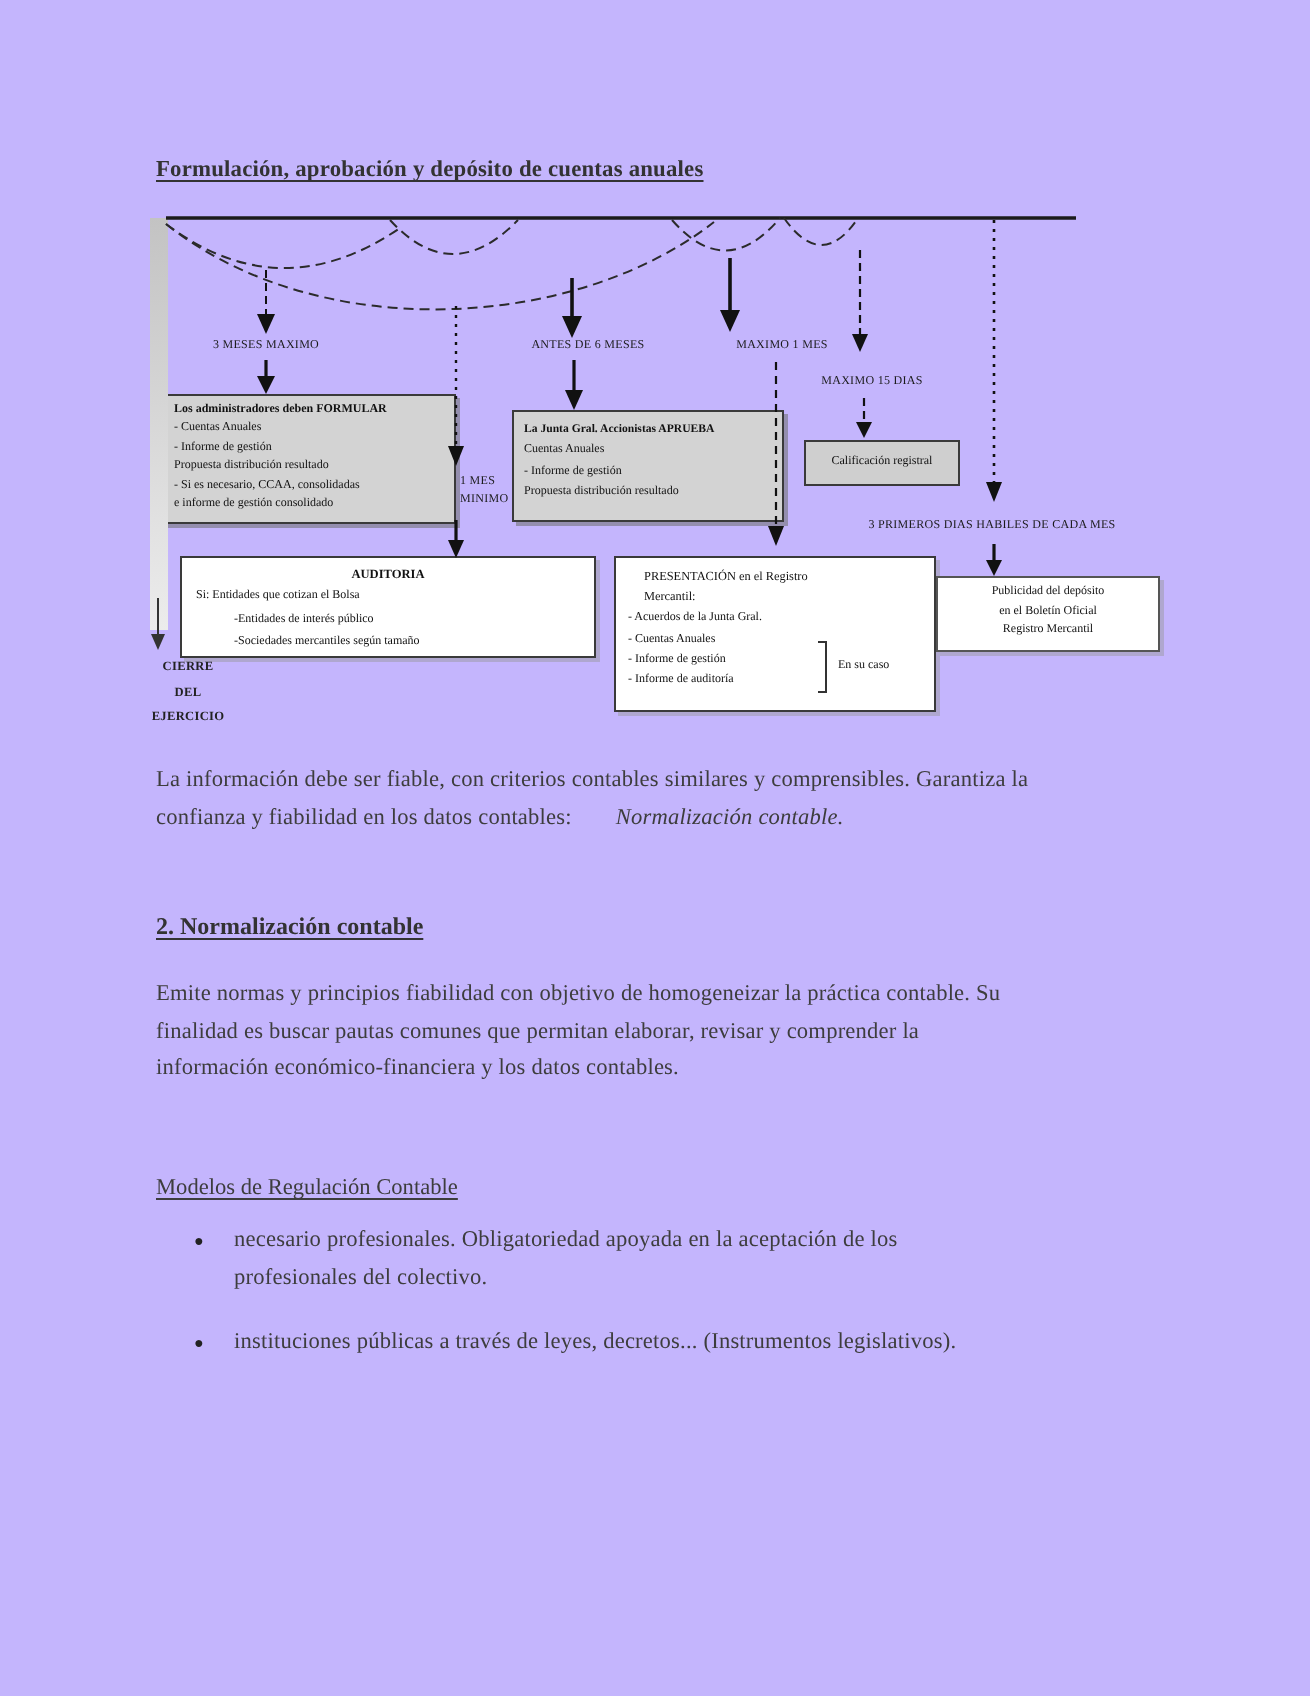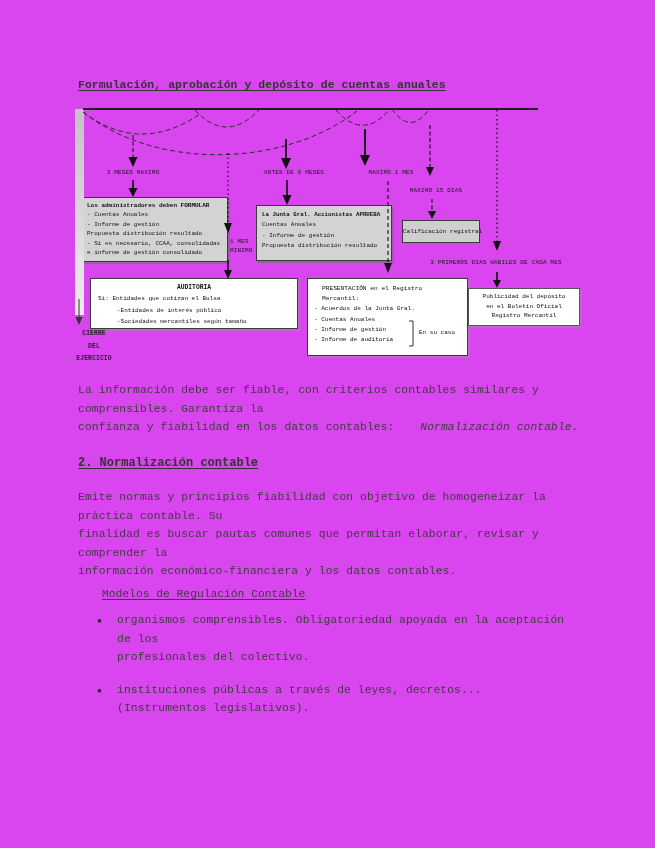--- a/index.html
+++ b/index.html
@@ -1,26 +1,26 @@
 <!DOCTYPE html>
 <html><head>
 <meta charset="utf-8">
 <style>
   html,body{margin:0;padding:0;background:#fff;}
-  .page{position:relative;width:655px;height:848px;background:#d946ef;overflow:hidden;
-        font-family:Liberation Mono, monospace;color:#3f3f3f;}
+  .page{position:relative;width:655px;height:848px;background:#c4b5fd;overflow:hidden;
+        font-family:Liberation Serif, serif;color:#3f3f3f;}
   .abs{position:absolute;}
   .doc-title{left:78px;top:79px;font-size:11.4px;font-weight:600;color:#333;
              text-decoration:underline;text-underline-offset:2px;letter-spacing:.1px;}
   .para{font-size:11.3px;line-height:18.6px;color:#3d3d3d;letter-spacing:.1px;}
   .p1{left:78px;top:381px;width:520px;}
   .h2{left:78px;top:456px;font-size:12px;font-weight:bold;color:#333;
       text-decoration:underline;text-underline-offset:2px;}
   .p2{left:78px;top:488px;width:520px;}
-  .sub{left:78px;top:588px;font-size:11.3px;color:#3d3d3d;text-decoration:underline;text-underline-offset:2px;margin-left:24px;}
+  .sub{left:78px;top:588px;font-size:11.3px;color:#3d3d3d;text-decoration:underline;text-underline-offset:2px;}
   .bullets{left:96px;top:611px;width:480px;margin:0;padding:0;list-style:none;}
   .bullets li{position:relative;padding-left:21px;margin-bottom:14px;}
   .bullets li .dot{position:absolute;left:1px;top:1px;font-size:8px;color:#222;}
   
   .diagram{left:60px;top:95px;width:595px;height:275px;}
   .diagram svg{position:absolute;left:0;top:0;z-index:3;pointer-events:none;}
   .dlabel{position:absolute;z-index:2;font-size:6px;color:#1a1a1a;letter-spacing:.15px;
           text-align:center;line-height:8px;white-space:nowrap;}
   .dbox{position:absolute;z-index:1;border:1px solid #3a3a3a;color:#111;background:#fff;
         font-size:6px;white-space:nowrap;}
@@ -174,21 +174,21 @@
     <div>Emite normas y principios fiabilidad con objetivo de homogeneizar la práctica contable. Su</div>
     <div>finalidad es buscar pautas comunes que permitan elaborar, revisar y comprender la</div>
     <div>información económico-financiera y los datos contables.</div>
   </div>
 
   <div class="abs sub">Modelos de Regulación Contable</div>
 
   <ul class="abs para bullets">
     <li>
       <span class="dot">●</span>
-      <div>organismos comprensibles. Obligatoriedad apoyada en la aceptación de los</div>
+      <div>necesario profesionales. Obligatoriedad apoyada en la aceptación de los</div>
       <div>profesionales del colectivo.</div>
     </li>
     <li>
       <span class="dot">●</span>
       <div>instituciones públicas a través de leyes, decretos... (Instrumentos legislativos).</div>
     </li>
   </ul>
 
 </div>
 

